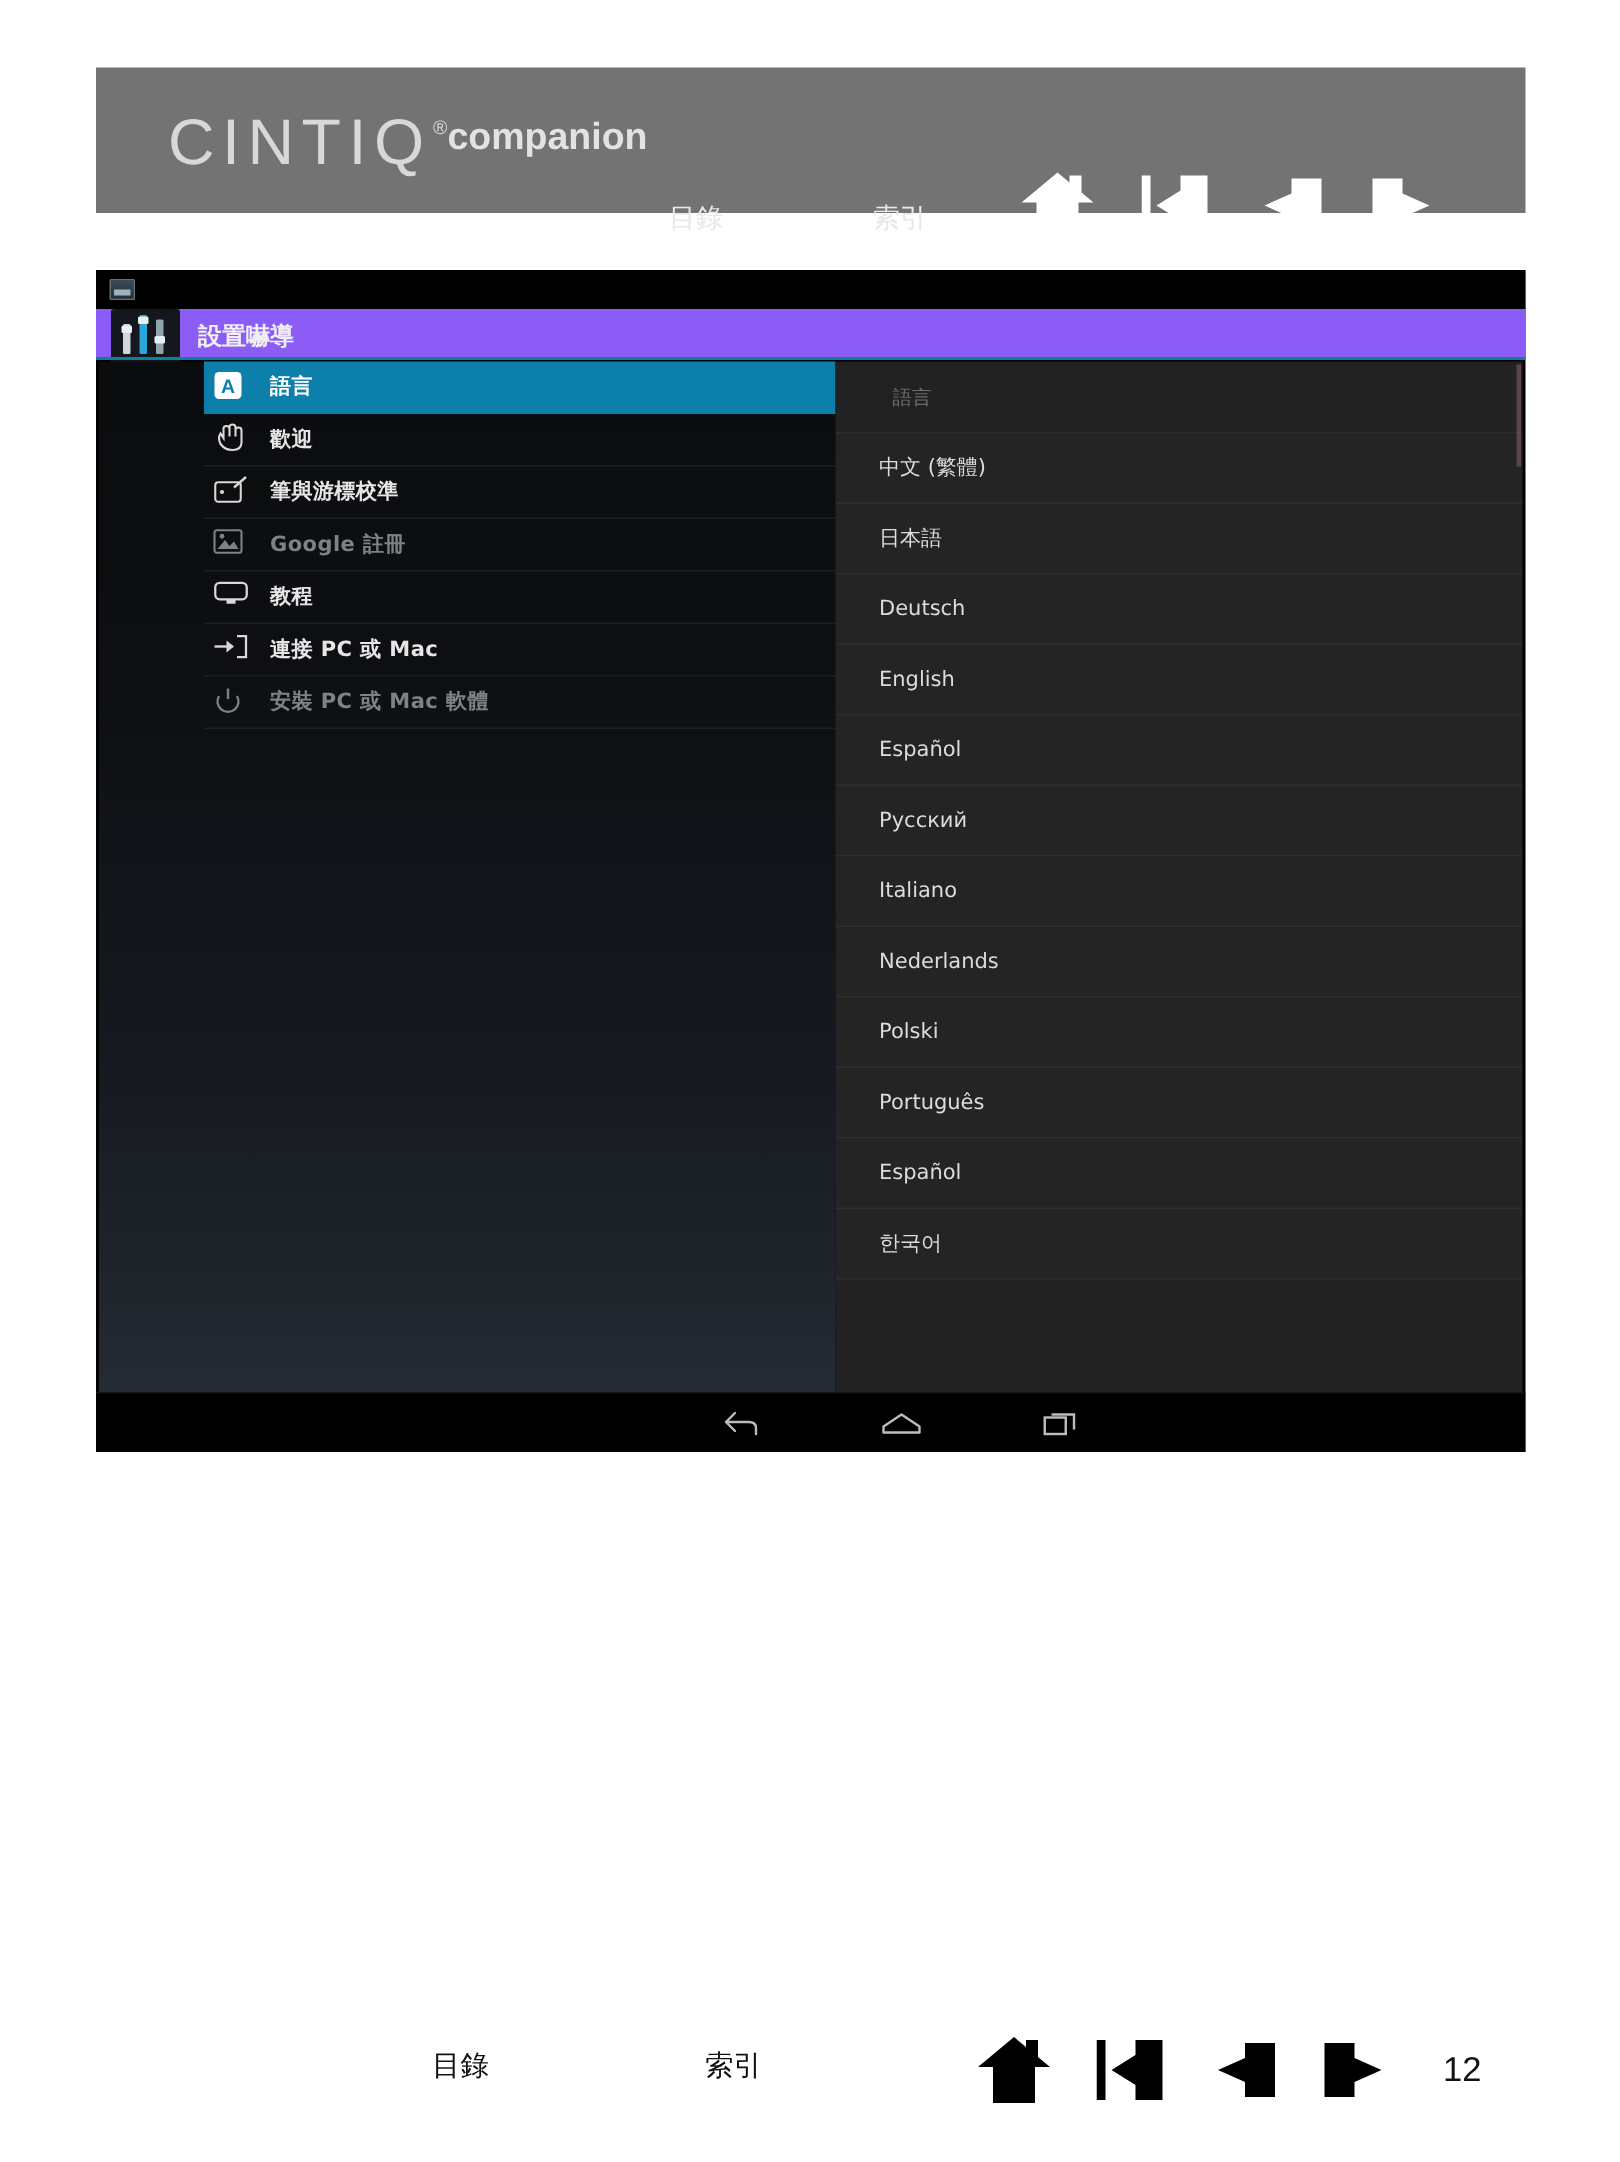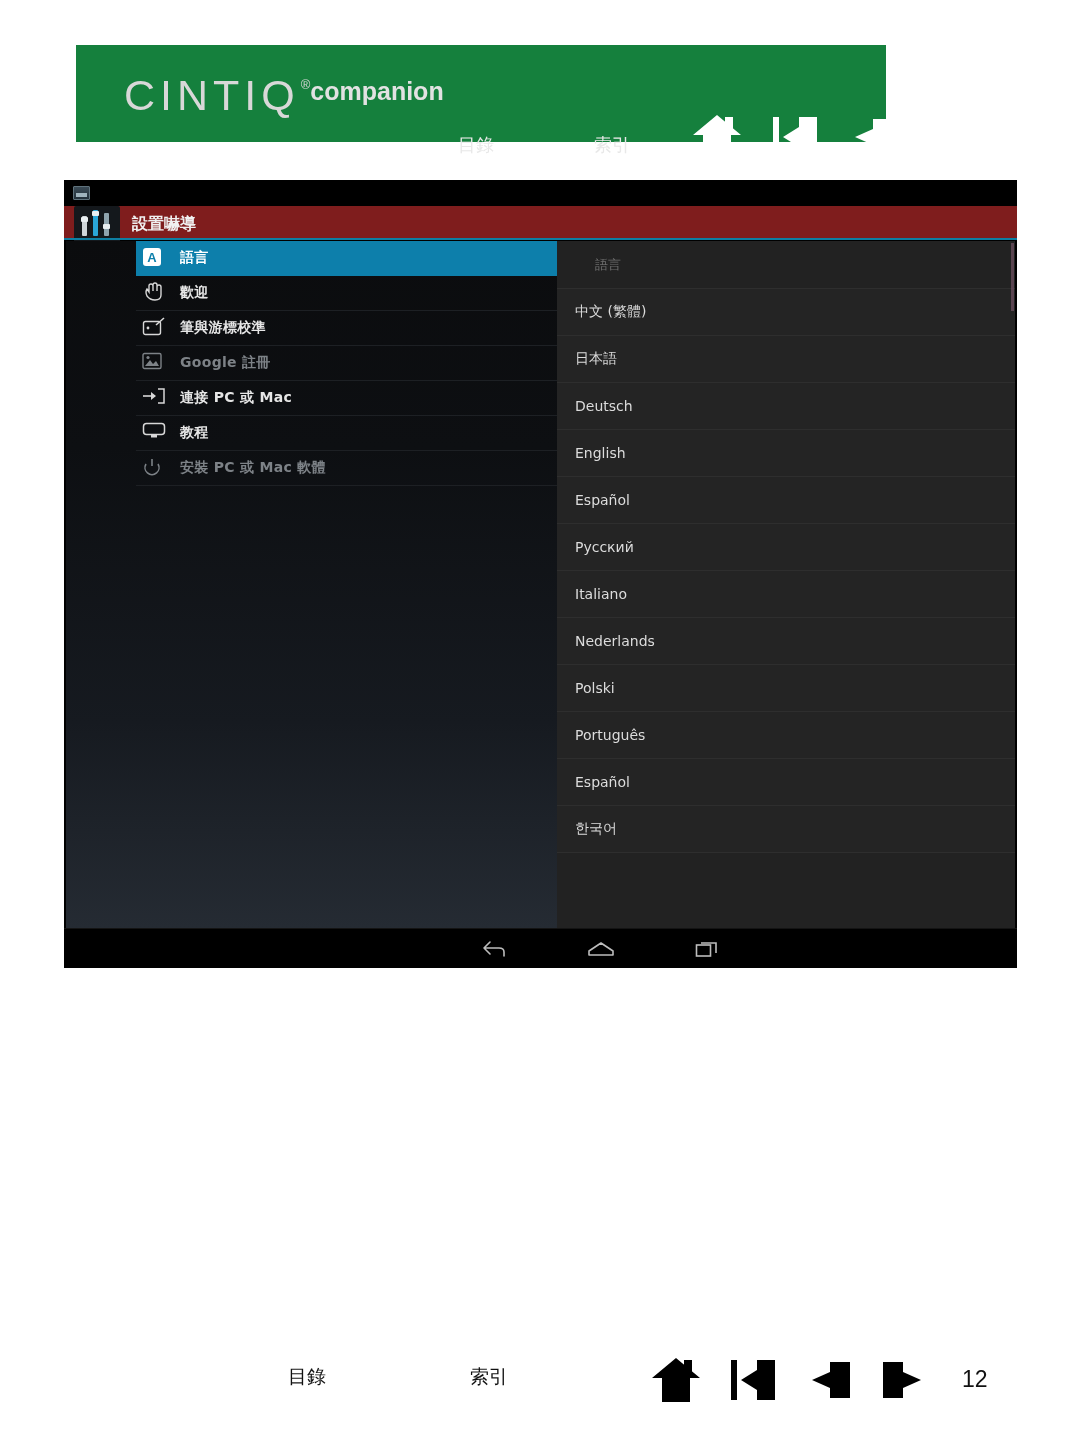--- a/index.html
+++ b/index.html
@@ -7,23 +7,23 @@
     width: 1080px;
     height: 1441px;
     background: #ffffff;
     font-family: "Liberation Sans", "DejaVu Sans", sans-serif;
     overflow: hidden;
   }
 
   
   .page-header {
     position: absolute;
-    left: 76px; top: 45px;
-    width: 810px; height: 97px;
-    background: #15803d;
+    left: 64px; top: 45px;
+    width: 953px; height: 97px;
+    background: #737373;
     display: flex;
     align-items: center;
   }
   .logo-wrap {
     position: absolute;
     left: 48px; top: 28px;
     display: flex;
     align-items: flex-start;
   }
   .logo-cintiq {
@@ -103,21 +103,21 @@
     position: absolute;
     left: 2px; bottom: 2px;
     width: 11px; height: 4px;
     background: #9fb3bd;
   }
 
   .app-titlebar {
     position: absolute;
     left: 0; top: 26px;
     width: 100%; height: 33px;
-    background: #7f1d1d;
+    background: #8b5cf6;
   }
   .app-icon {
     position: absolute;
     left: 10px; top: 0px;
     width: 46px; height: 40px;
     background: #14181c;
     border-radius: 2px;
   }
   .app-icon .bar {
     position: absolute;
@@ -210,21 +210,21 @@
     padding-left: 38px;
     color: #6d6d6d;
     font-size: 13px;
     font-family: "DejaVu Sans", sans-serif;
     border-bottom: 1px solid #2e2e2e;
   }
   .lang-item {
     height: 47px;
     display: flex;
     align-items: center;
-    padding-left: 18px;
+    padding-left: 29px;
     color: #dcdcdc;
     font-size: 14px;
     font-family: "DejaVu Sans", sans-serif;
     border-bottom: 1px solid #2e2e2e;
     background: #242424;
   }
   .scroll-thumb {
     position: absolute;
     right: 1px; top: 2px;
     width: 3px; height: 68px;
@@ -368,36 +368,36 @@
             <path d="M3 14 L8 8 L11 12 L14 9 L17 14 Z" fill="#7d8287"></path>
             <circle cx="6" cy="5.5" r="1.6" fill="#7d8287"></circle>
           </svg>
         </span>
         <span class="nav-label">Google 註冊</span>
       </div>
 
       <div class="nav-item">
         <span class="nav-ico">
           <svg width="24" height="18" viewBox="0 0 24 18">
+            <rect x="1.5" y="1.5" width="21" height="11" rx="3" fill="none" stroke="#d8d8d8" stroke-width="1.5"></rect>
+            <rect x="9" y="13" width="6" height="2.5" fill="#d8d8d8"></rect>
+          </svg>
+        </span>
+        <span class="nav-label">教程</span>
+      </div>
+
+      <div class="nav-item">
+        <span class="nav-ico">
+          <svg width="24" height="18" viewBox="0 0 24 18">
             <line x1="1" y1="9" x2="13" y2="9" stroke="#d8d8d8" stroke-width="1.6"></line>
             <path d="M9 5 L14 9 L9 13 Z" fill="#d8d8d8"></path>
             <path d="M16 2 L22 2 L22 16 L16 16" fill="none" stroke="#d8d8d8" stroke-width="1.5"></path>
           </svg>
         </span>
         <span class="nav-label">連接 PC 或 Mac</span>
-      </div>
-
-      <div class="nav-item">
-        <span class="nav-ico">
-          <svg width="24" height="18" viewBox="0 0 24 18">
-            <rect x="1.5" y="1.5" width="21" height="11" rx="3" fill="none" stroke="#d8d8d8" stroke-width="1.5"></rect>
-            <rect x="9" y="13" width="6" height="2.5" fill="#d8d8d8"></rect>
-          </svg>
-        </span>
-        <span class="nav-label">教程</span>
       </div>
 
       <div class="nav-item dim">
         <span class="nav-ico">
           <svg width="20" height="20" viewBox="0 0 20 20">
             <path d="M10 2 L10 9" stroke="#7d8287" stroke-width="1.6"></path>
             <path d="M4 7 A7 7 0 1 0 16 7" fill="none" stroke="#7d8287" stroke-width="1.6"></path>
           </svg>
         </span>
         <span class="nav-label">安裝 PC 或 Mac 軟體</span>

